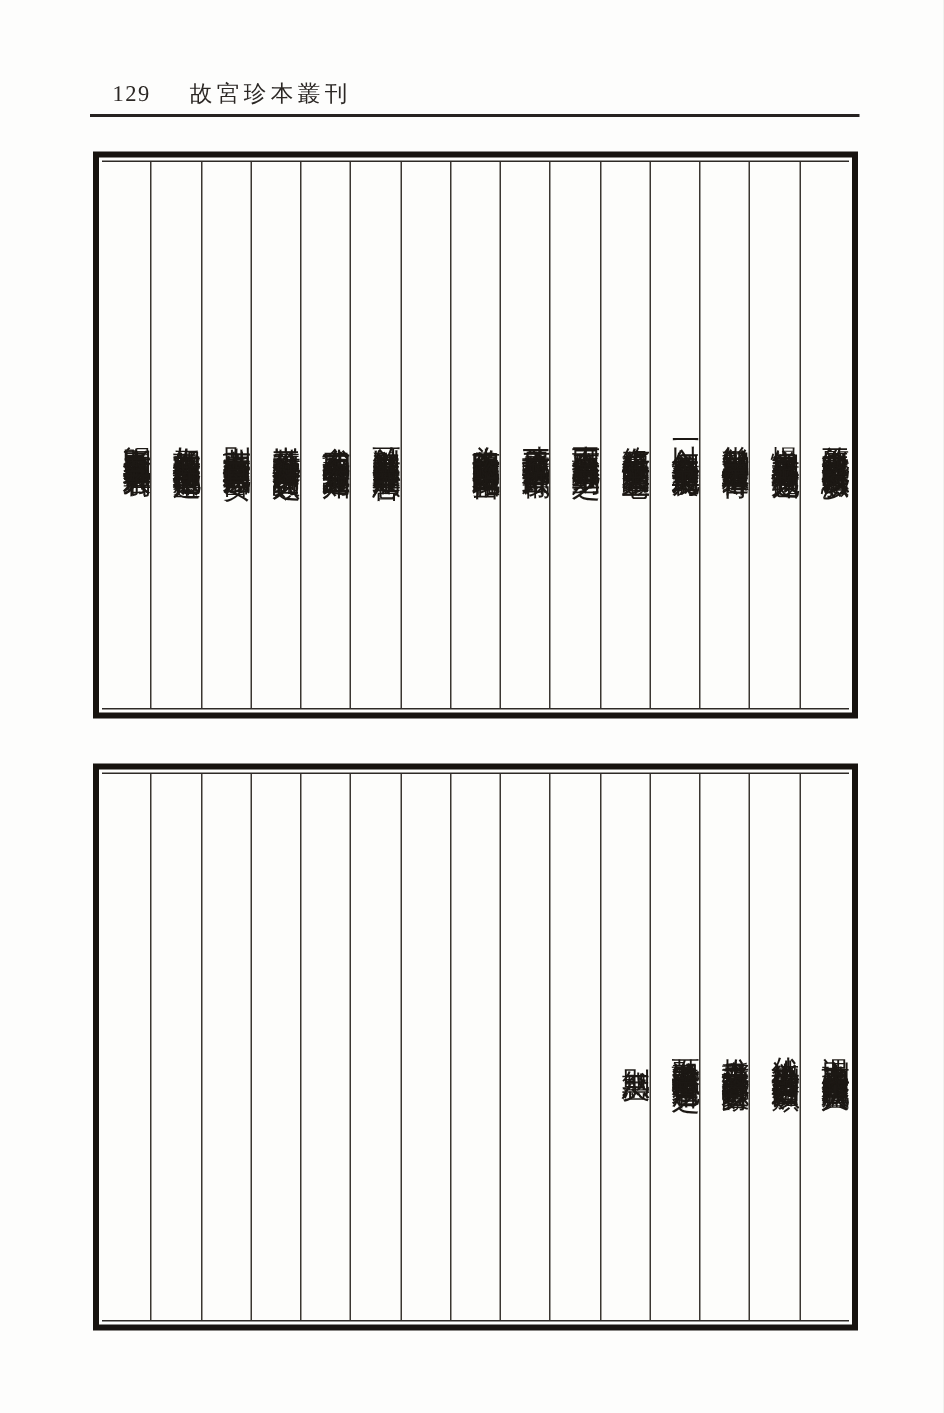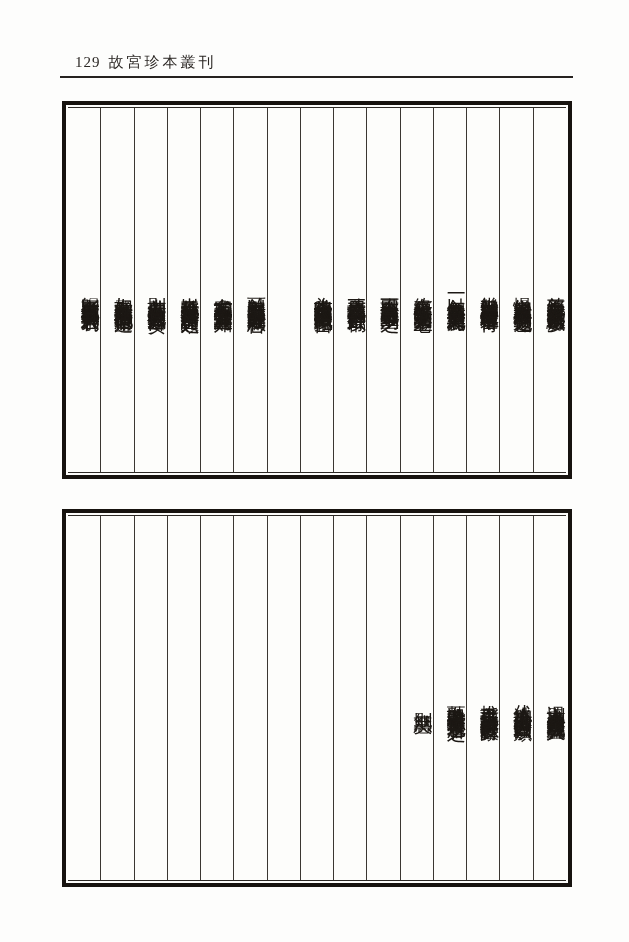--- a/index.html
+++ b/index.html
@@ -20,21 +20,21 @@
   .running-head {
     position: absolute;
     left: 75px;
     top: 53px;
     font-size: 15px;
     color: #2b2724;
     white-space: nowrap;
   }
   .running-head .pageno {
     letter-spacing: 1px;
-    margin-right: 8px;
+    margin-right: 26px;
   }
   .running-head .booktitle {
     letter-spacing: 3px;
   }
   .head-rule {
     position: absolute;
     left: 60px;
     top: 76px;
     width: 513px;
     height: 2px;

